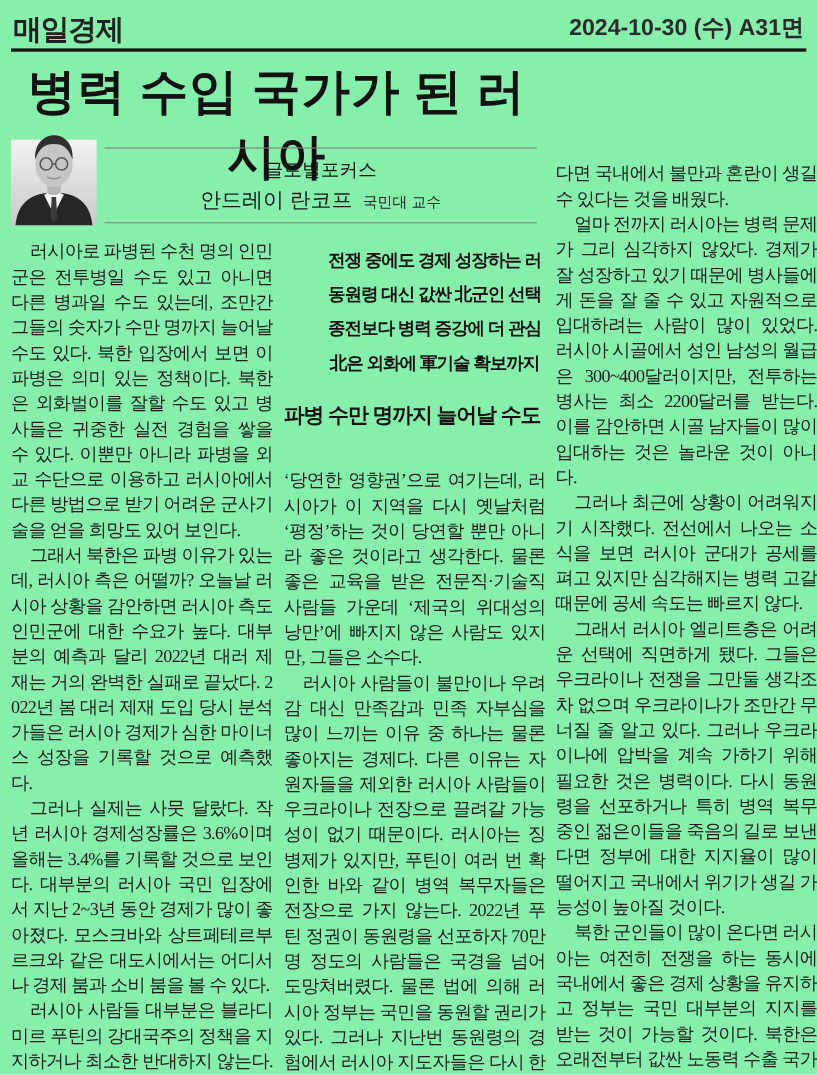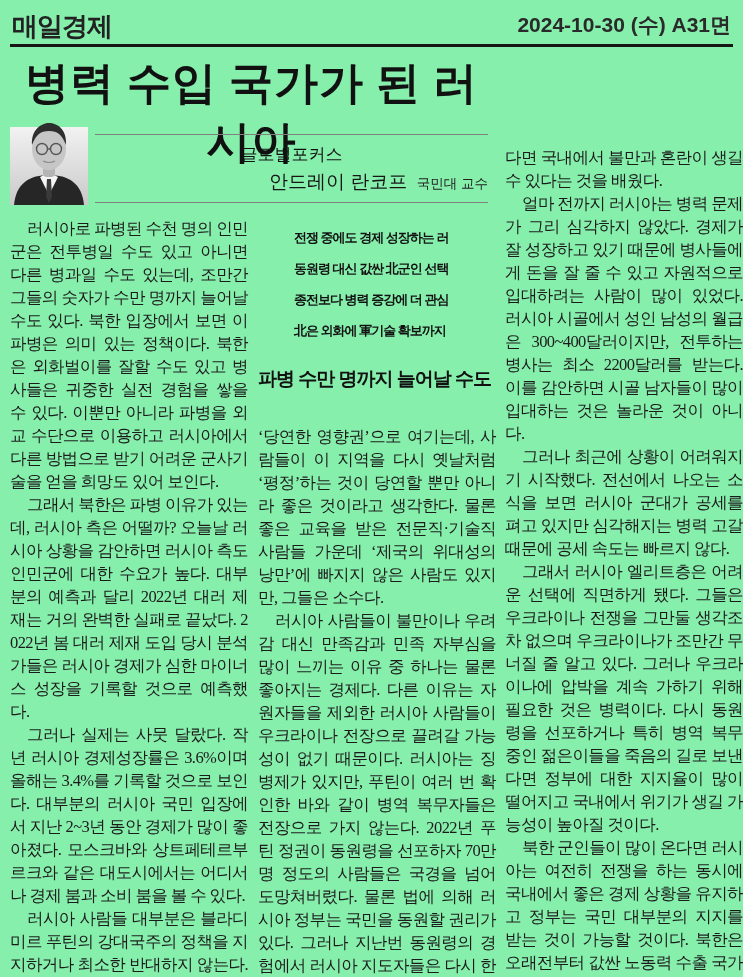--- a/index.html
+++ b/index.html
@@ -41,41 +41,41 @@
   .author-block{
     position:absolute;left:95px;top:134px;width:393px;height:69px;
     border-top:1px solid #808080;border-bottom:1px solid #808080;
     text-align:center;
     font-family:"Liberation Sans", sans-serif;
     box-sizing:border-box;
   }
   .column-name{
     margin-top:8px;font-size:17px;font-weight:normal;letter-spacing:0;color:#111;
   }
-  .author-line{margin-top:3px;text-align:right;}
+  .author-line{margin-top:3px;}
   .author-name{font-size:19px;font-weight:500;color:#151515;letter-spacing:0;}
   .author-title{font-size:13.5px;color:#222;margin-left:5px;}
   
   .col{
     position:absolute;width:238px;
     font-size:16.5px;line-height:23px;
     text-align:justify;word-break:break-all;
     letter-spacing:-0.6px;color:#1b1b1b;
   }
   .col1{left:10px;top:217px;height:742px;}
   .col2{left:258px;top:217px;height:742px;}
   .col3{left:505px;top:146px;height:830px;}
   .para{margin:0;}
   .para.indent{text-indent:17px;}
   
   .callout{
     font-family:"Liberation Sans", sans-serif;
-    font-weight:bold;font-size:13px;line-height:31px;
+    font-weight:bold;font-size:16px;line-height:31px;
     letter-spacing:-1px;color:#111;
-    padding-top:5px;text-align:left;word-break:keep-all;margin-left:36px;
+    padding-top:5px;text-align:center;word-break:keep-all;margin-left:36px;
   }
   .callout-line{white-space:nowrap;}
   .subhead{
     font-family:Liberation Sans, sans-serif;
     font-weight:bold;font-size:19px;line-height:31px;
     letter-spacing:-1px;color:#111;
     margin-top:17px;text-align:left;white-space:nowrap;
   }
   .col2-body{margin-top:31px;}
 </style>
@@ -137,21 +137,21 @@
 
   <div class="col col2">
     <div class="callout">
         <div class="callout-line">전쟁 중에도 경제 성장하는 러</div>
         <div class="callout-line">동원령 대신 값싼 北군인 선택</div>
         <div class="callout-line">종전보다 병력 증강에 더 관심</div>
         <div class="callout-line">北은 외화에 軍기술 확보까지</div>
       </div>
     <div class="subhead">파병 수만 명까지 늘어날 수도</div>
     <div class="col2-body">
-        <p class="para noindent">‘당연한 영향권’으로 여기는데, 사람들이 이 지역을 다시 옛날처럼 ‘평정’하는 것이 당연할 뿐만 아니라 좋은 것이라고 생각한다. 물론 좋은 교육을 받은 전문직·기술직 사람들 가운데 ‘제국의 위대성의 낭만’에 빠지지 않은 사람도 있지만, 그들은 소수다.</p>
+        <p class="para noindent">‘당연한 영향권’으로 여기는데, 러시아가 이 지역을 다시 옛날처럼 ‘평정’하는 것이 당연할 뿐만 아니라 좋은 것이라고 생각한다. 물론 좋은 교육을 받은 전문직·기술직 사람들 가운데 ‘제국의 위대성의 낭만’에 빠지지 않은 사람도 있지만, 그들은 소수다.</p>
         <p class="para indent">러시아 사람들이 불만이나 우려감 대신 만족감과 민족 자부심을 많이 느끼는 이유 중 하나는 물론 좋아지는 경제다. 다른 이유는 자원자들을 제외한 러시아 사람들이 우크라이나 전장으로 끌려갈 가능성이 없기 때문이다. 러시아는 징병제가 있지만, 푸틴이 여러 번 확인한 바와 같이 병역 복무자들은 전장으로 가지 않는다. 2022년 푸틴 정권이 동원령을 선포하자 70만명 정도의 사람들은 국경을 넘어 도망쳐버렸다. 물론 법에 의해 러시아 정부는 국민을 동원할 권리가 있다. 그러나 지난번 동원령의 경험에서 러시아 지도자들은 다시 한번 동원령을 내린</p>
       </div>
   </div>
 
   <div class="col col3">
       <p class="para noindent">다면 국내에서 불만과 혼란이 생길 수 있다는 것을 배웠다.</p>
       <p class="para indent">얼마 전까지 러시아는 병력 문제가 그리 심각하지 않았다. 경제가 잘 성장하고 있기 때문에 병사들에게 돈을 잘 줄 수 있고 자원적으로 입대하려는 사람이 많이 있었다. 러시아 시골에서 성인 남성의 월급은 300~400달러이지만, 전투하는 병사는 최소 2200달러를 받는다. 이를 감안하면 시골 남자들이 많이 입대하는 것은 놀라운 것이 아니다.</p>
       <p class="para indent">그러나 최근에 상황이 어려워지기 시작했다. 전선에서 나오는 소식을 보면 러시아 군대가 공세를 펴고 있지만 심각해지는 병력 고갈 때문에 공세 속도는 빠르지 않다.</p>
       <p class="para indent">그래서 러시아 엘리트층은 어려운 선택에 직면하게 됐다. 그들은 우크라이나 전쟁을 그만둘 생각조차 없으며 우크라이나가 조만간 무너질 줄 알고 있다. 그러나 우크라이나에 압박을 계속 가하기 위해 필요한 것은 병력이다. 다시 동원령을 선포하거나 특히 병역 복무 중인 젊은이들을 죽음의 길로 보낸다면 정부에 대한 지지율이 많이 떨어지고 국내에서 위기가 생길 가능성이 높아질 것이다.</p>
       <p class="para indent">북한 군인들이 많이 온다면 러시아는 여전히 전쟁을 하는 동시에 국내에서 좋은 경제 상황을 유지하고 정부는 국민 대부분의 지지를 받는 것이 가능할 것이다. 북한은 오래전부터 값싼 노동력 수출 국가였지만, 지금 값싼 병력 수출 국가가 되고 있다.</p>

